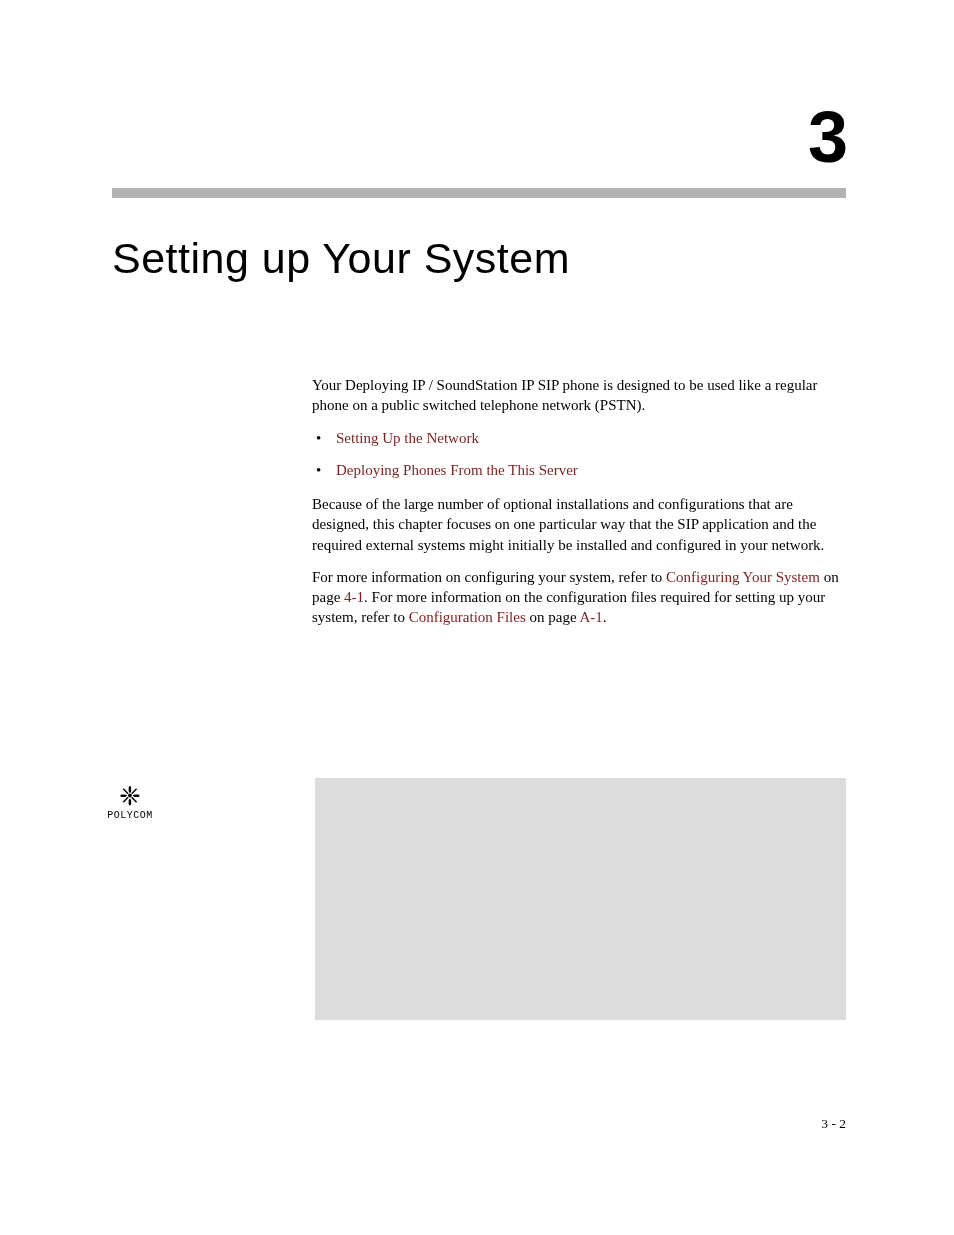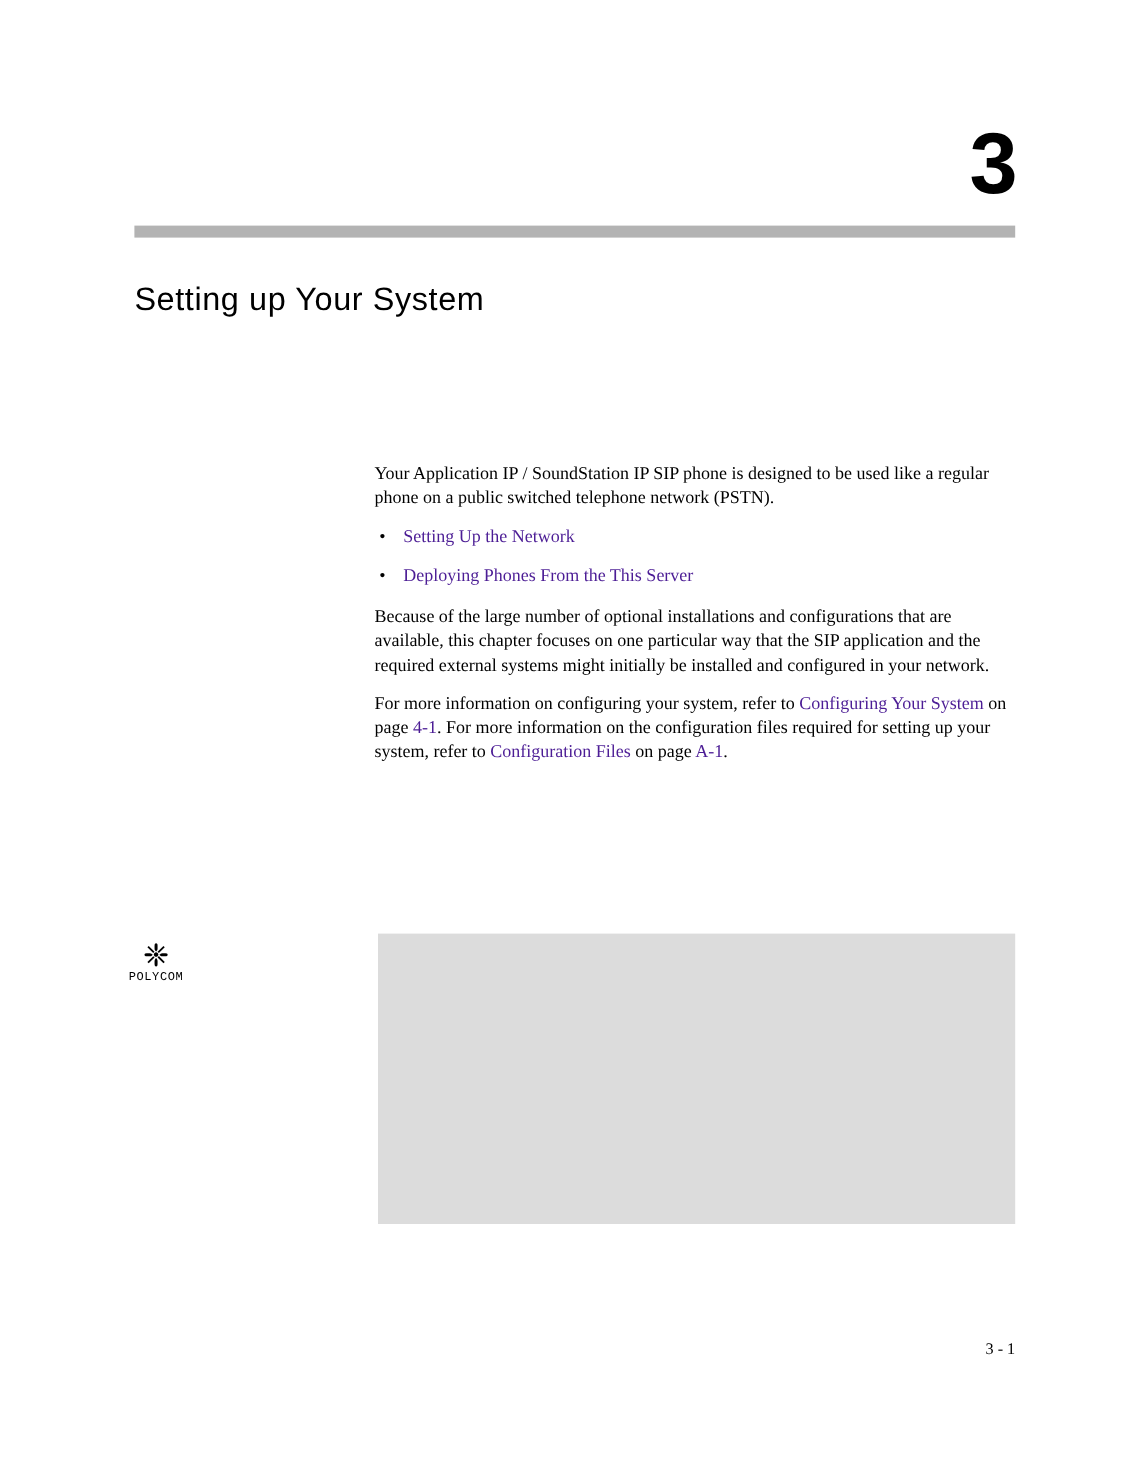--- a/index.html
+++ b/index.html
@@ -24,24 +24,24 @@
       font-family: "Arial Black", Arial, Helvetica, sans-serif;
       letter-spacing: -2px;
     }
     .hr-bar {
       height: 10px;
       background: #b3b3b3;
       width: 100%;
       margin-bottom: 36px;
     }
     .chapter-title {
-      font-size: 27px;
+      font-size: 43px;
       font-weight: 400;
       font-family: "Futura", "Century Gothic", Arial, Helvetica, sans-serif;
-      margin-bottom: 120px;
+      margin-bottom: 92px;
       letter-spacing: 0.5px;
     }
     .body-area {
       margin-left: 200px;
     }
     .para {
       font-size: 15px;
       line-height: 1.35;
       margin-bottom: 12px;
     }
@@ -57,21 +57,21 @@
       padding-left: 24px;
     }
     .bullets li::before {
       content: "•";
       position: absolute;
       left: 4px;
       top: 0;
       color: #000;
     }
     .link {
-      color: #4c1d95;
+      color: #7f1d1d;
       cursor: pointer;
     }
     .inline { display: inline; }
     .logo-block {
       position: absolute;
       left: 95px;
       top: 783px;
       width: 70px;
       text-align: center;
     }
@@ -104,35 +104,35 @@
   </style>
 </head>
 <body>
 
 <div class="page">
   <div class="chapter-number">3</div>
   <div class="hr-bar"></div>
   <div class="chapter-title">Setting up Your System</div>
 
   <div class="body-area">
-    <p class="para">Your Application IP / SoundStation IP SIP phone is designed to be used like a regular phone on a public switched telephone network (PSTN).</p>
+    <p class="para">Your Deploying IP / SoundStation IP SIP phone is designed to be used like a regular phone on a public switched telephone network (PSTN).</p>
 
     <ul class="bullets">
       <li><span class="link">Setting Up the Network</span></li>
       <li><span class="link">Deploying Phones From the This Server</span></li>
     </ul>
 
-    <p class="para">Because of the large number of optional installations and configurations that are available, this chapter focuses on one particular way that the SIP application and the required external systems might initially be installed and configured in your network.</p>
+    <p class="para">Because of the large number of optional installations and configurations that are designed, this chapter focuses on one particular way that the SIP application and the required external systems might initially be installed and configured in your network.</p>
 
     <p class="para">
       <span class="inline">For more information on configuring your system, refer to </span><span class="link inline">Configuring Your System</span><span class="inline"> on page </span><span class="link inline">4-1</span><span class="inline">. For more information on the configuration files required for setting up your system, refer to </span><span class="link inline">Configuration Files</span><span class="inline"> on page </span><span class="link inline">A-1</span><span class="inline">.</span>
     </p>
   </div>
 
   <div class="logo-block">
     <div class="logo-icon">❈</div>
     <div class="logo-text">POLYCOM</div>
   </div>
 
   <div class="gray-box"></div>
 
-  <div class="page-number">3 - 1</div>
+  <div class="page-number">3 - 2</div>
 </div>
 
 </body></html>

